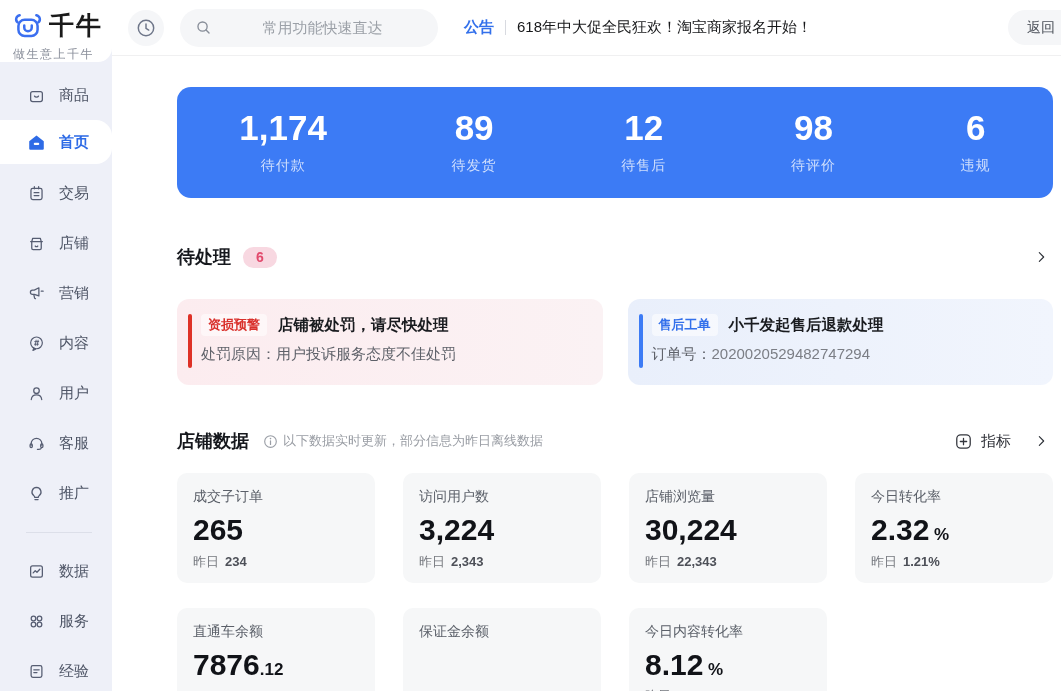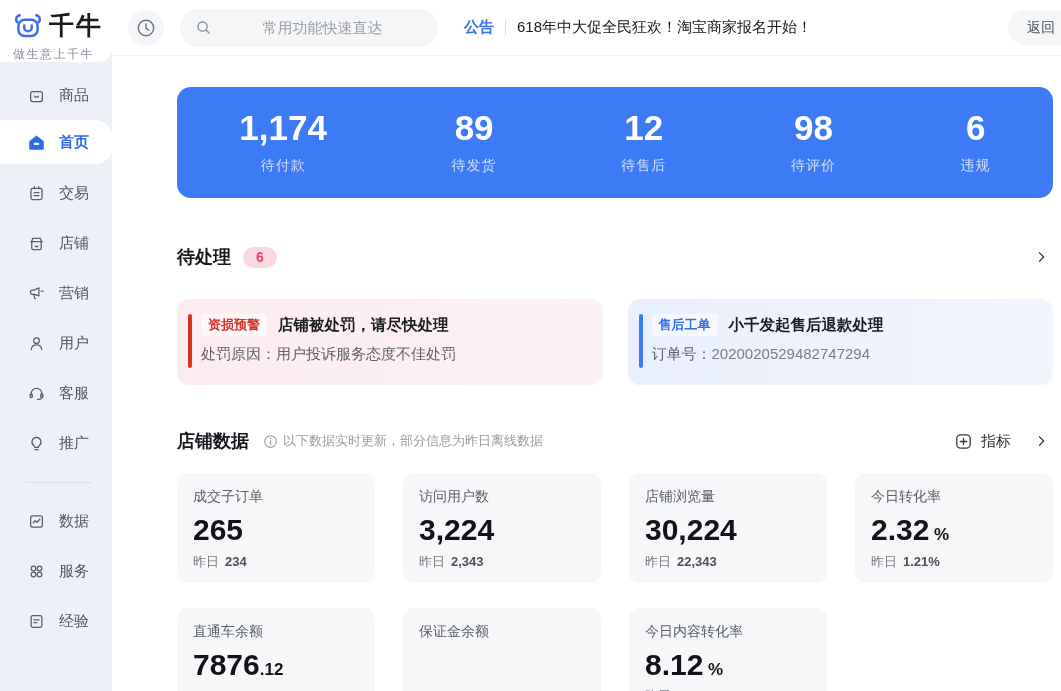--- a/index.html
+++ b/index.html
@@ -146,20 +146,30 @@
         <span class="nav-icon">
           <svg viewBox="0 0 24 24" fill="none" stroke="#565D72" stroke-width="1.6" stroke-linecap="round" stroke-linejoin="round">
               <path d="M15 4.8 V15 l-5.8-1.9 H7 a2.7 2.7 0 0 1 0-5.4 h2.2 Z"></path>
               <path d="M8.6 13.4 l1 4.4 a1.1 1.1 0 0 0 1.1 .8"></path>
               <path d="M18 9 h2.4"></path>
             </svg>
         </span>
         <span>营销</span>
       </div>
 
+      <div class="nav-item">
+        <span class="nav-icon">
+          <svg viewBox="0 0 24 24" fill="none" stroke="#565D72" stroke-width="1.5" stroke-linecap="round" stroke-linejoin="round">
+              <circle cx="12" cy="11.2" r="7.4"></circle>
+              <path d="M8.6 17.6 L7.5 20.8 l3.3-1.7"></path>
+              <path d="M9.8 9.6 h5 M9.4 12.9 h5 M11.5 7.8 l-1 6.6 M14 7.8 l-1 6.6" stroke-width="1.2"></path>
+            </svg>
+        </span>
+        <span>内容</span>
+      </div>
 
       <div class="nav-item">
         <span class="nav-icon">
           <svg viewBox="0 0 24 24" fill="none" stroke="#565D72" stroke-width="1.6" stroke-linecap="round" stroke-linejoin="round">
               <circle cx="12" cy="8.4" r="3.5"></circle>
               <path d="M5.4 19.6 c.4-4 3.2-5.8 6.6-5.8 s6.2 1.8 6.6 5.8"></path>
             </svg>
         </span>
         <span>用户</span>
       </div>

